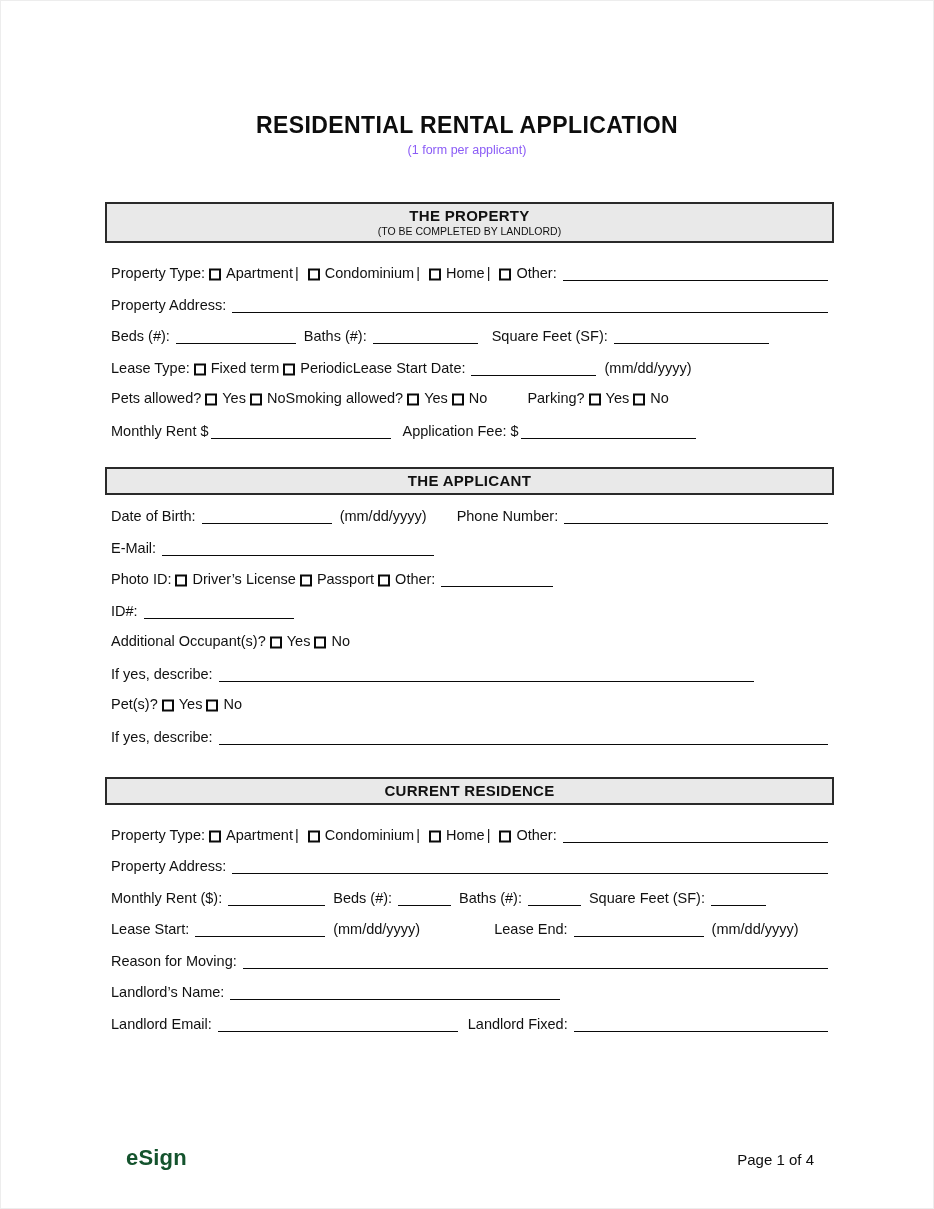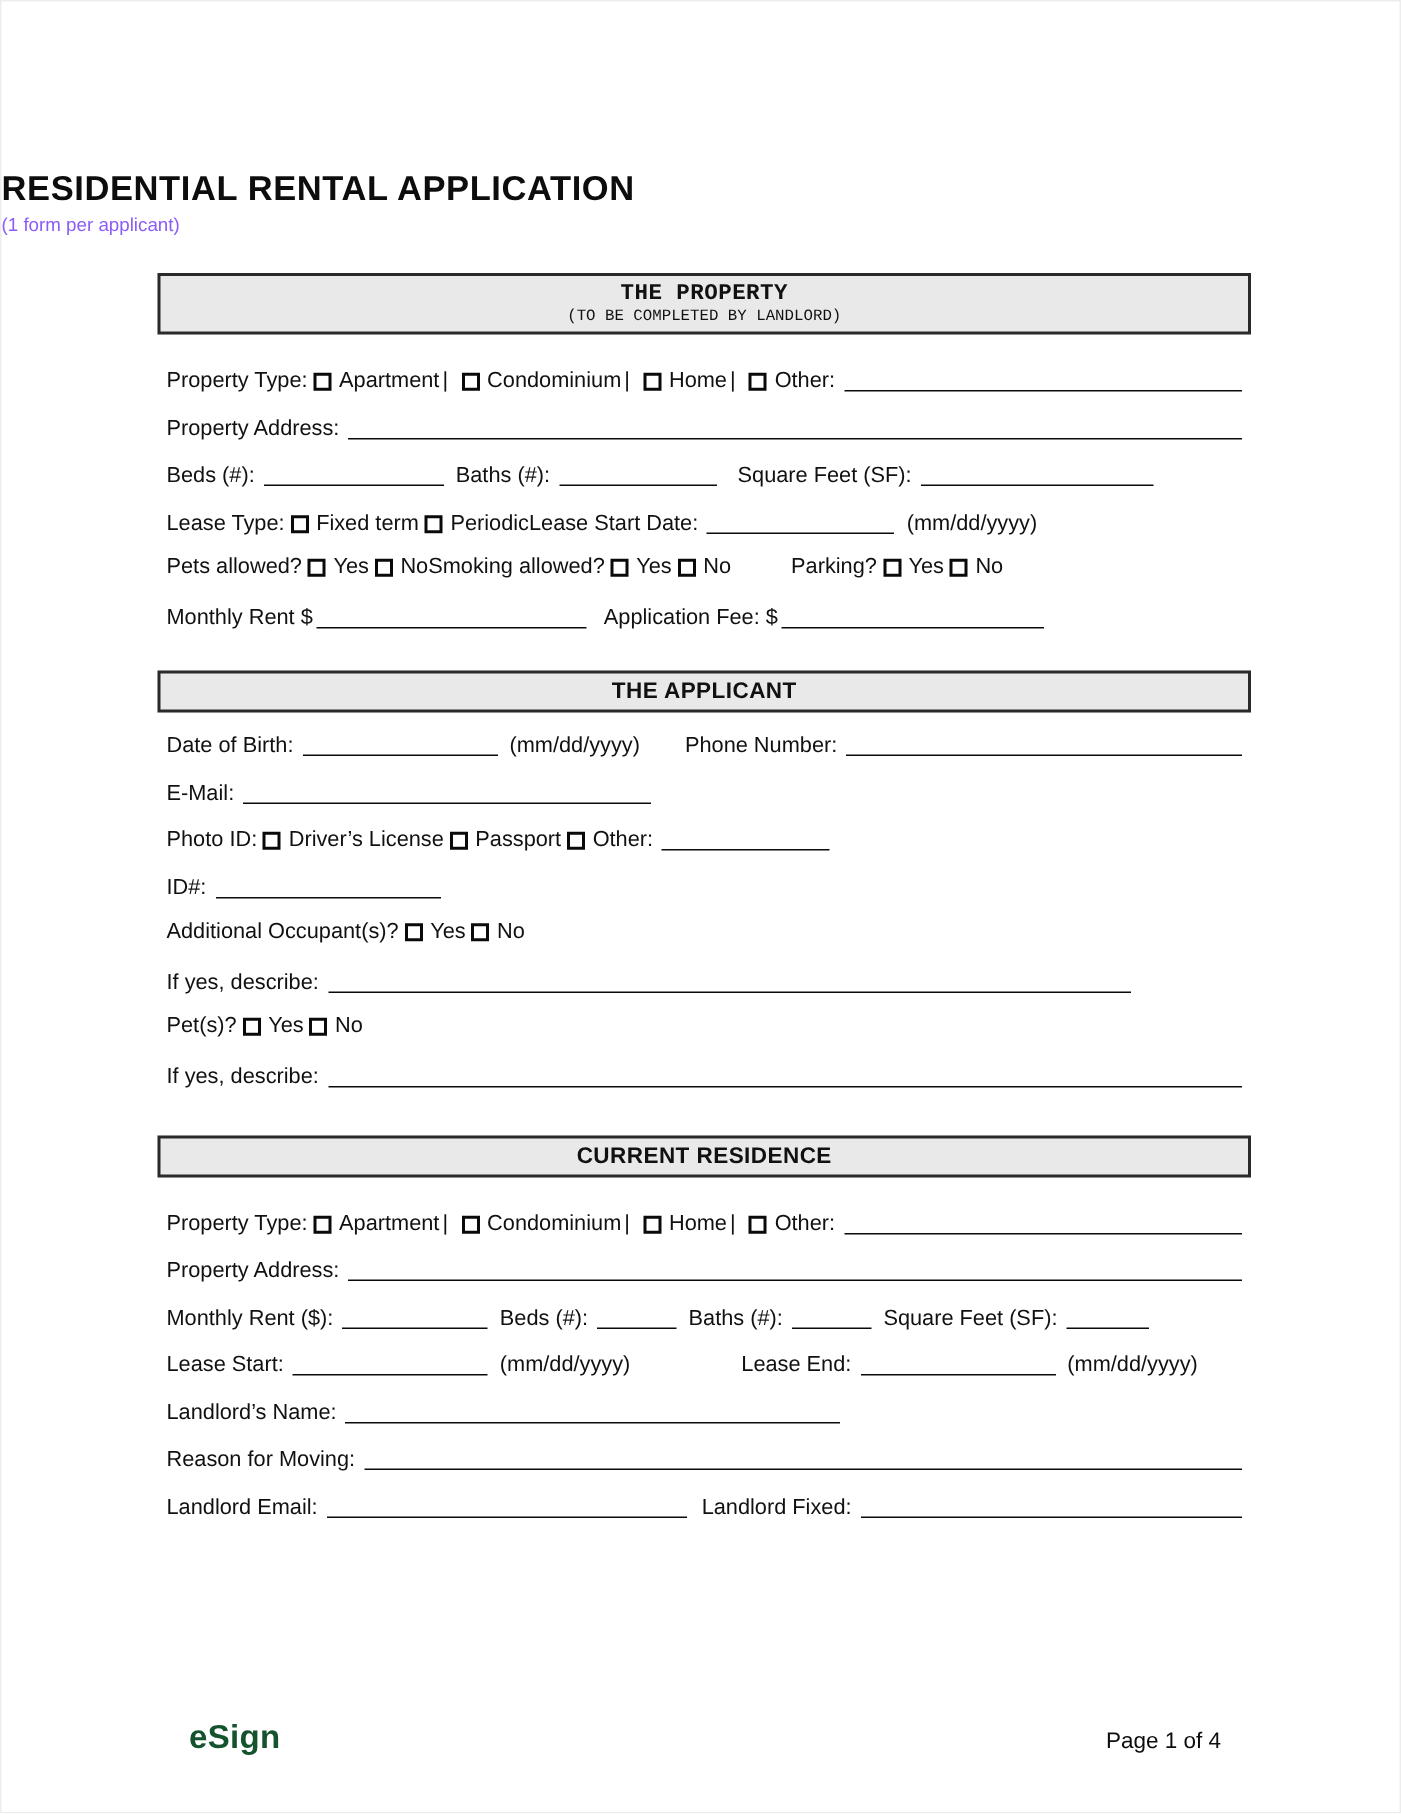--- a/index.html
+++ b/index.html
@@ -2,34 +2,34 @@
 <html><head>
 <meta charset="utf-8">
 <style>
   * { box-sizing: border-box; }
   html,body { margin:0; padding:0; background:#fff; }
   .page {
     width:934px; height:1209px; position:relative; background:#ffffff;
     font-family:"Liberation Sans", sans-serif; color:#111;
     border:1px solid #ededed; overflow:hidden;
   }
-  .doc-header { padding-top:111px; }
+  .doc-header { text-align:center; padding-top:111px; }
   .doc-title { font-size:23px; font-weight:bold; letter-spacing:0.4px; color:#0d0d0d; }
   .doc-subtitle { font-size:12.5px; margin-top:4px; color:#8b5cf6; }
 
   .form { margin:0 99px 0 104px; }
 
   .section-header {
     border:2px solid #2a2a2a; background:#e9e9e9; text-align:center;
     padding:3px 0 4px;
   }
   .sh-title { font-size:15px; font-weight:bold; letter-spacing:0.3px; }
   .sh-note { font-size:10.5px; margin-top:1px; }
 
-  .sec-property .section-header { margin-top:25px;font-family:Liberation Mono, monospace; }
+  .sec-property .section-header { margin-top:45px; }
   .sec-applicant { margin-top:26px; }
   .sec-residence { margin-top:30px; }
 
   .row {
     display:flex; align-items:baseline; white-space:nowrap;
     font-size:14.5px; margin:12.5px 6px 0 6px; height:19px;
   }
   .row.first { margin-top:21px; }
 
   .bl { display:inline-block; height:14px; border-bottom:1.5px solid #0a0a0a;
@@ -241,27 +241,27 @@
       <div class="row">
         <span class="lab">Lease Start:</span>
         <span class="bl" style="width:130px"></span>
         <span class="lab ml8">(mm/dd/yyyy)</span>
         <span class="lab ml50">Lease End:</span>
         <span class="bl" style="width:130px"></span>
         <span class="lab ml8">(mm/dd/yyyy)</span>
       </div>
 
       <div class="row">
+        <span class="lab">Reason for Moving:</span>
+        <span class="bl flex"></span>
+      </div>
+
+      <div class="row">
         <span class="lab">Landlord’s Name:</span>
         <span class="bl" style="width:330px"></span>
-      </div>
-
-      <div class="row">
-        <span class="lab">Reason for Moving:</span>
-        <span class="bl flex"></span>
       </div>
 
       <div class="row">
         <span class="lab">Landlord Email:</span>
         <span class="bl" style="width:240px"></span>
         <span class="lab ml10">Landlord Fixed:</span>
         <span class="bl flex"></span>
       </div>
     </section>
 

